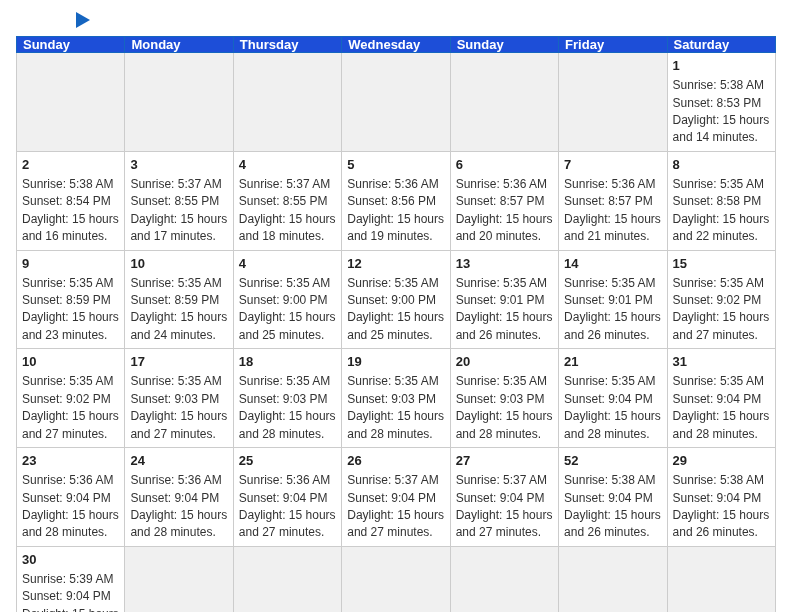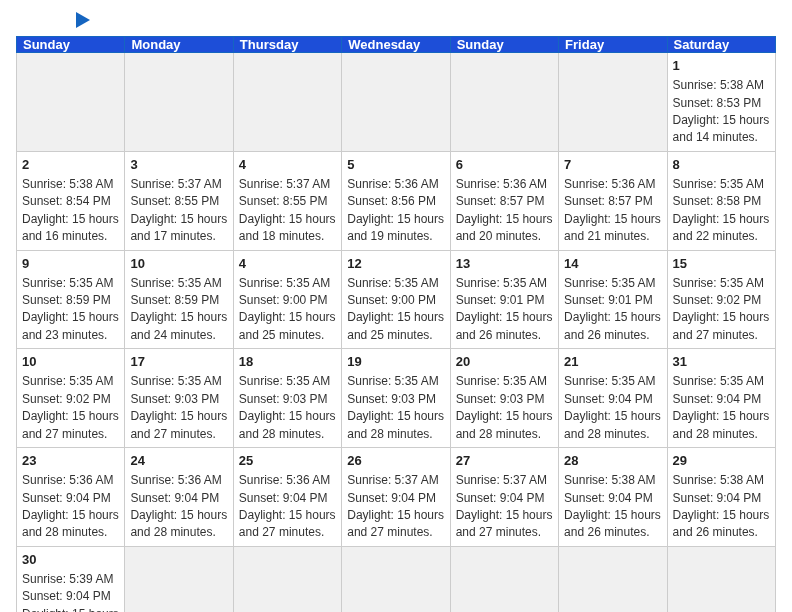--- a/index.html
+++ b/index.html
@@ -242,21 +242,21 @@
         </td>
         <td>
           <span class="day-number">26</span>
           <div class="day-info">Sunrise: 5:37 AM<br>Sunset: 9:04 PM<br>Daylight: 15 hours<br>and 27 minutes.</div>
         </td>
         <td>
           <span class="day-number">27</span>
           <div class="day-info">Sunrise: 5:37 AM<br>Sunset: 9:04 PM<br>Daylight: 15 hours<br>and 27 minutes.</div>
         </td>
         <td>
-          <span class="day-number">28</span>
+          <span class="day-number">52</span>
           <div class="day-info">Sunrise: 5:38 AM<br>Sunset: 9:04 PM<br>Daylight: 15 hours<br>and 26 minutes.</div>
         </td>
         <td>
           <span class="day-number">29</span>
           <div class="day-info">Sunrise: 5:38 AM<br>Sunset: 9:04 PM<br>Daylight: 15 hours<br>and 26 minutes.</div>
         </td>
       </tr>
       <tr class="last-row">
         <td>
           <span class="day-number">30</span>

